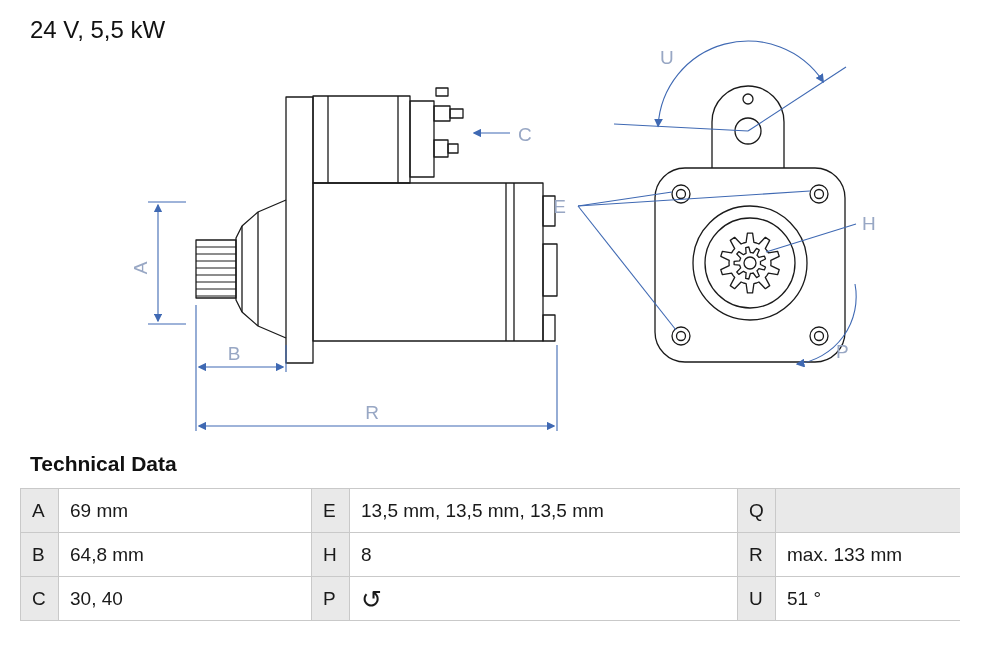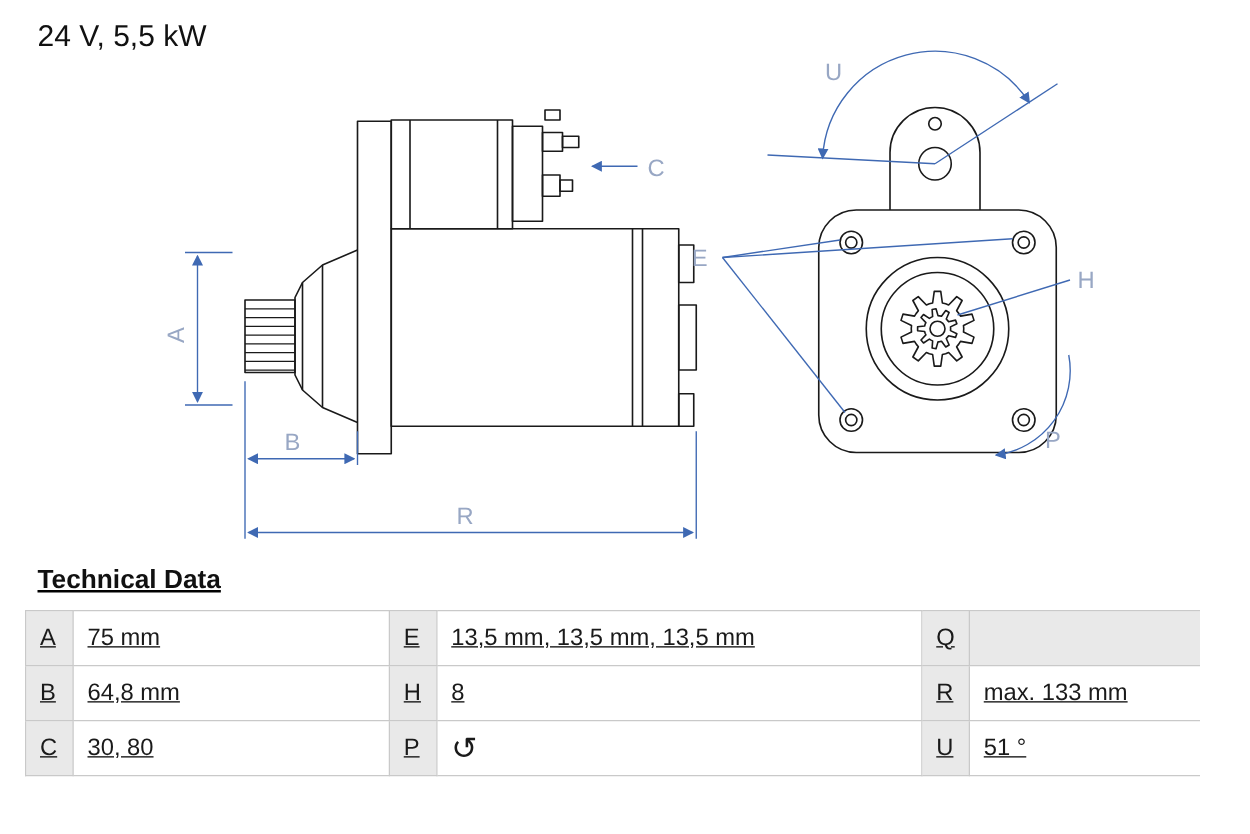--- a/index.html
+++ b/index.html
@@ -8,21 +8,21 @@
   .page { position:relative; width:960px; height:667px; background:#fff; overflow:hidden; }
 
   .spec-title { position:absolute; left:30px; top:16px; font-size:24px; color:#111; }
 
   .drawing { position:absolute; left:0; top:0; }
   .ink   { stroke:#1a1a1a; stroke-width:1.3; fill:none; stroke-linejoin:round; }
   .ink-thin { stroke:#1a1a1a; stroke-width:1; fill:none; }
   .dim   { stroke:#3f69b3; stroke-width:1.1; fill:none; }
   .lbl text { font-size:19px; fill:#98a7c4; font-family:"Liberation Sans", sans-serif; }
 
-  .tech { position:absolute; left:0; top:452px; width:1000px;text-decoration:underline; }
+  .tech { position:absolute; left:0; top:452px; width:1000px; }
   .tech h2 { margin-left:30px; font-size:21px; font-weight:bold; color:#111; }
   table.specs { margin:12px 0 0 20px; width:965px; border-collapse:collapse; table-layout:fixed;
                 font-size:19px; color:#1a1a1a; }
   table.specs td { border:1px solid #c9c9c9; height:44px; padding:0 11px; vertical-align:middle;
                    overflow:hidden; white-space:nowrap; }
   td.key { background:#e9e9e9; }
   td.val.empty { background:#e9e9e9; }
   .rot { font-size:25px; line-height:1; display:inline-block; transform:translateY(1px); }
 </style>
 </head>
@@ -149,37 +149,37 @@
         <col style="width:38px">
           <col style="width:253px">
         <col style="width:38px">
           <col style="width:388px">
         <col style="width:38px">
           <col>
       </colgroup>
       <tbody>
         <tr>
           <td class="key">A</td>
-          <td class="val">75 mm</td>
+          <td class="val">69 mm</td>
           <td class="key">E</td>
           <td class="val">13,5 mm, 13,5 mm, 13,5 mm</td>
           <td class="key">Q</td>
           <td class="val empty"></td>
         </tr>
         <tr>
           <td class="key">B</td>
           <td class="val">64,8 mm</td>
           <td class="key">H</td>
           <td class="val">8</td>
           <td class="key">R</td>
           <td class="val">max. 133 mm</td>
         </tr>
         <tr>
           <td class="key">C</td>
-          <td class="val">30, 80</td>
+          <td class="val">30, 40</td>
           <td class="key">P</td>
           <td class="val">
             <span class="rot">↺</span>
           </td>
           <td class="key">U</td>
           <td class="val">51 °</td>
         </tr>
       </tbody>
     </table>
   </div>

